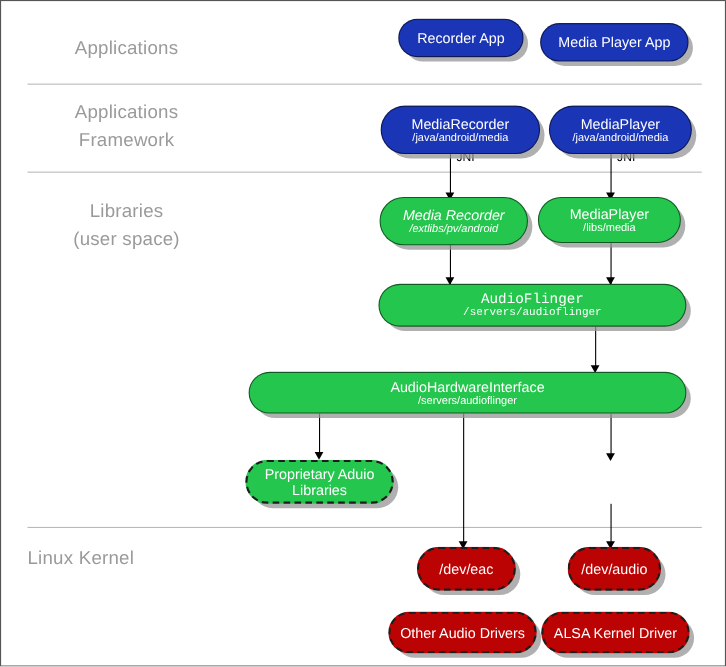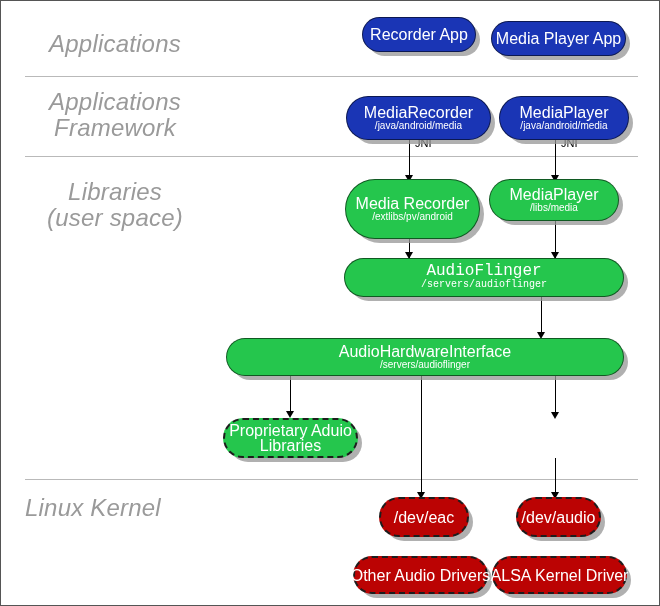--- a/index.html
+++ b/index.html
@@ -17,26 +17,25 @@
     height: 606px;
     background: #ffffff;
     border: 1px solid #555555;
     box-sizing: border-box;
     overflow: hidden;
   }
   
   .band-label {
     position: absolute;
     color: #9a9a9a;
-    font-size: 24px;
+    font-size: 17px;
     line-height: 26px;
     letter-spacing: 0.2px;
     white-space: pre;
     text-align: center;
-    font-style: italic;
   }
   
   .divider {
     position: absolute;
     height: 0;
     border-top: 1px solid #b9b9b9;
   }
   
   .node {
     position: absolute;
@@ -45,21 +44,21 @@
     display: flex;
     flex-direction: column;
     align-items: center;
     justify-content: center;
     color: #ffffff;
     text-align: center;
     box-shadow: 5px 5px 0 -1px rgba(150,150,150,0.75);
     border: 1px solid rgba(0,0,0,0.55);
   }
   .node .title {
-    font-size: 16px;
+    font-size: 13px;
     line-height: 15px;
     white-space: pre;
   }
   .node .sub {
     font-size: 10px;
     line-height: 12px;
     white-space: pre;
   }
   .node.blue  { background: #1a35b5; }
   .node.green { background: #25c64d; }
@@ -147,21 +146,21 @@
   <div class="node blue two-line" style="left:345px; top:95px; width:145px; height:44px;">
     <span class="title">MediaRecorder</span>
     <span class="sub">/java/android/media</span>
   </div>
 
   <div class="node blue two-line" style="left:498px; top:95px; width:130px; height:44px;">
     <span class="title">MediaPlayer</span>
     <span class="sub">/java/android/media</span>
   </div>
 
-  <div class="node green two-line" style="left:344px; top:178px; width:135px; height:60px;">
+  <div class="node green two-line" style="left:344px; top:178px; width:135px; height:44px;font-style:italic;">
     <span class="title">Media Recorder</span>
     <span class="sub">/extlibs/pv/android</span>
   </div>
 
   <div class="node green two-line" style="left:488px; top:178px; width:130px; height:42px;">
     <span class="title">MediaPlayer</span>
     <span class="sub">/libs/media</span>
   </div>
 
   <div class="node green two-line" style="left:343px; top:257px; width:280px; height:39px;font-family:Liberation Mono, monospace;">

